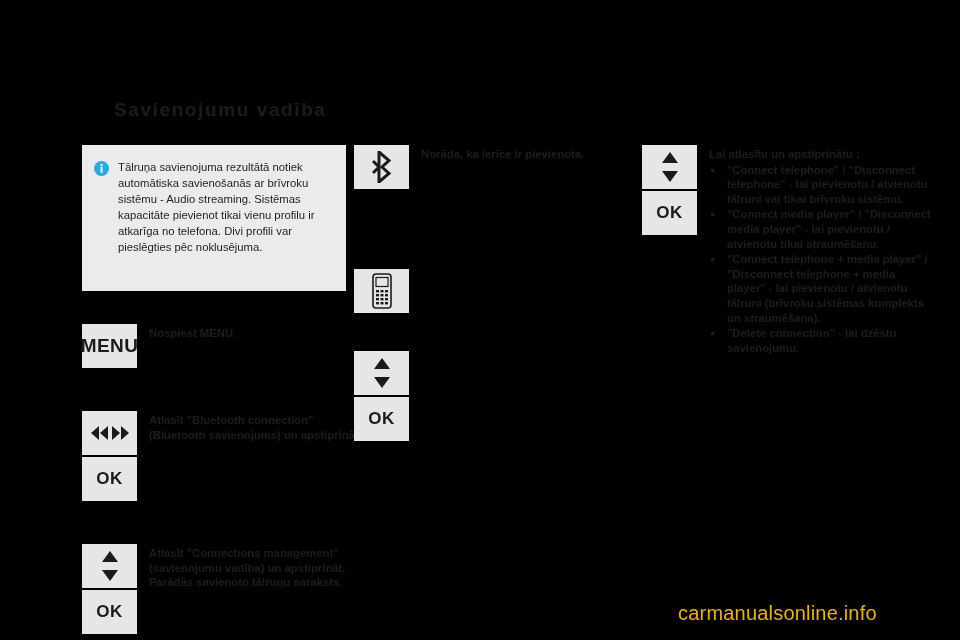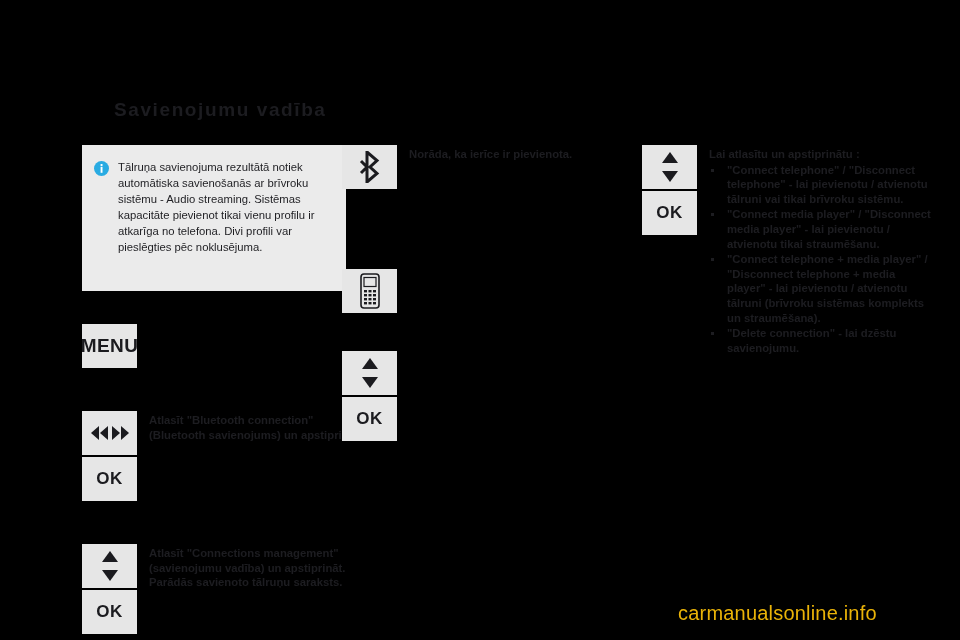--- a/index.html
+++ b/index.html
@@ -35,21 +35,21 @@
     white-space: nowrap;
     margin-left: 44px;
   }
 
   
   .col {
     position: absolute;
     top: 145px;
   }
   .col-left   { left: 82px;  width: 280px; }
-  .col-mid    { left: 342px; width: 270px; }
+  .col-mid    { left: 354px; width: 270px; }
   .col-right  { left: 642px; width: 290px; }
 
   
   .info-box {
     position: relative;
     width: 264px;
     background: #ebebeb;
     padding: 14px 12px 18px 12px;
     box-sizing: border-box;
     display: flex;
@@ -183,20 +183,21 @@
     </div>
 
     <div class="gap-a"></div>
 
     <div class="step">
       <div class="keys">
         <div class="key">
           <span class="key-label small">MENU</span>
         </div>
       </div>
+      <div class="step-text">Nospiest MENU.</div>
     </div>
 
     <div class="gap-b"></div>
 
     <div class="step">
       <div class="keys">
         <div class="key">
           <svg width="40" height="14" viewBox="0 0 40 14">
             <polygon points="9,0 9,14 1,7" fill="#1b1b1f"></polygon>
             <polygon points="18,0 18,14 10,7" fill="#1b1b1f"></polygon>

